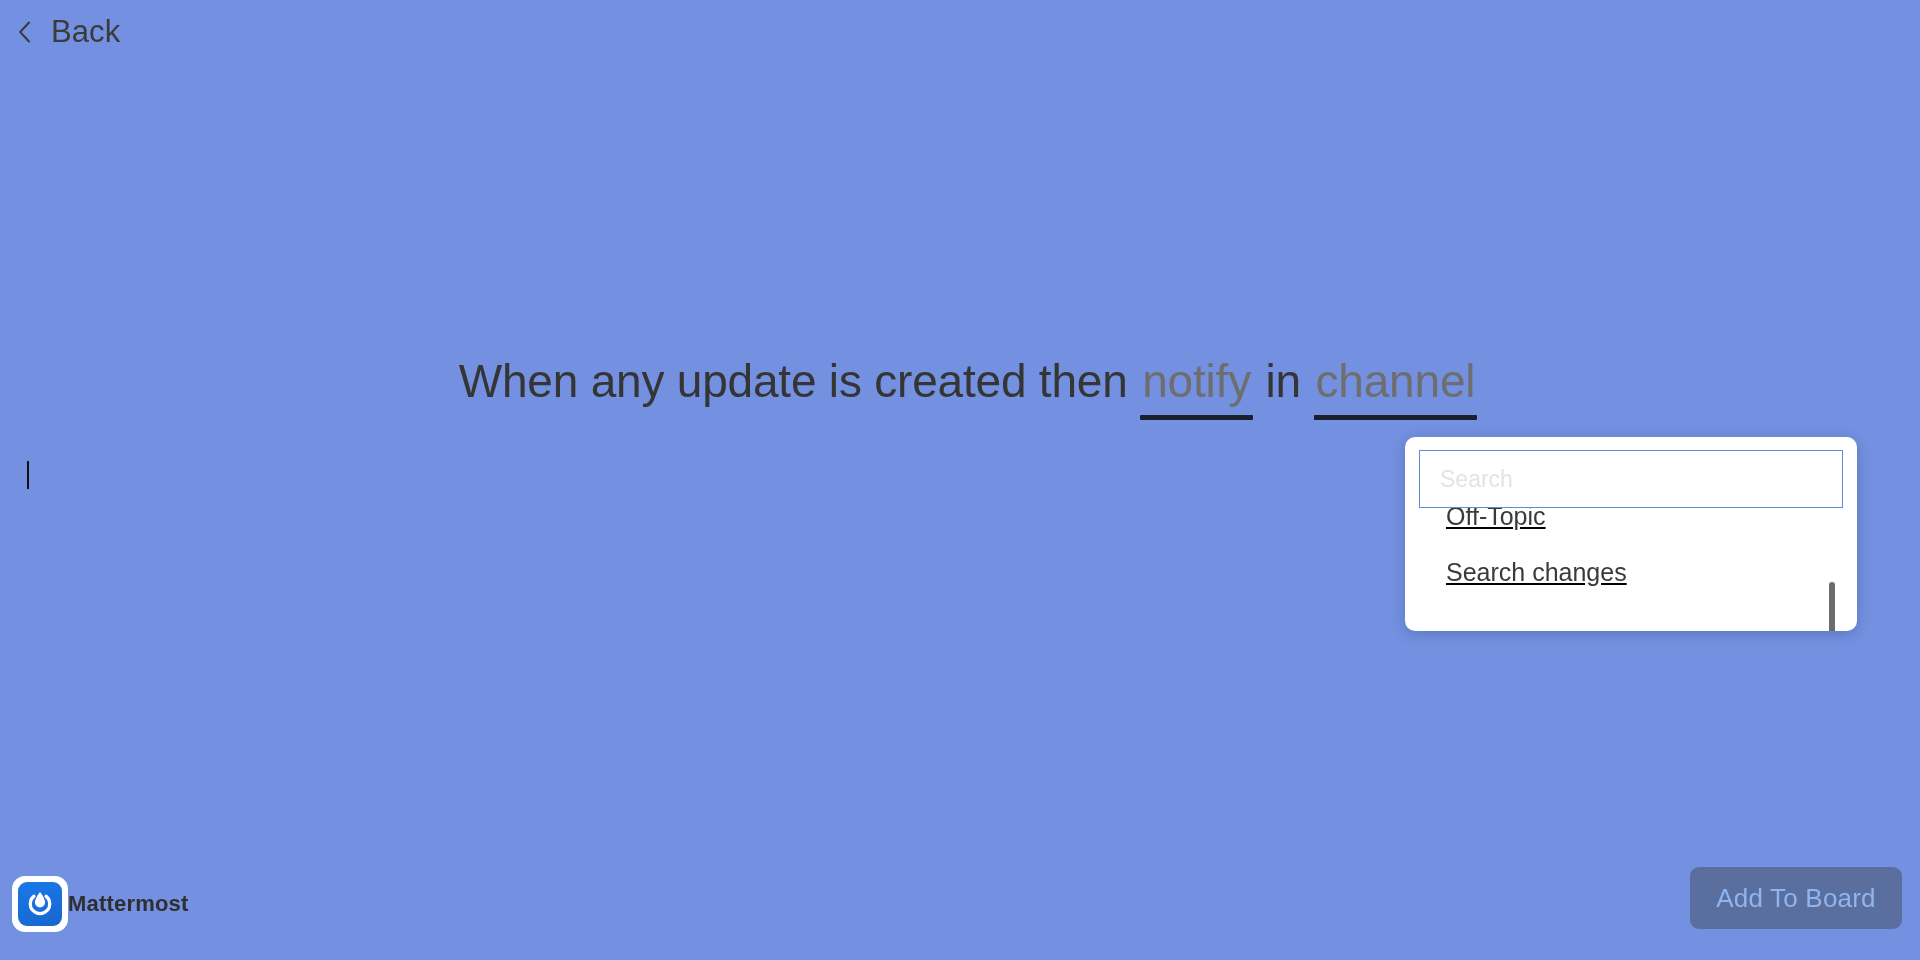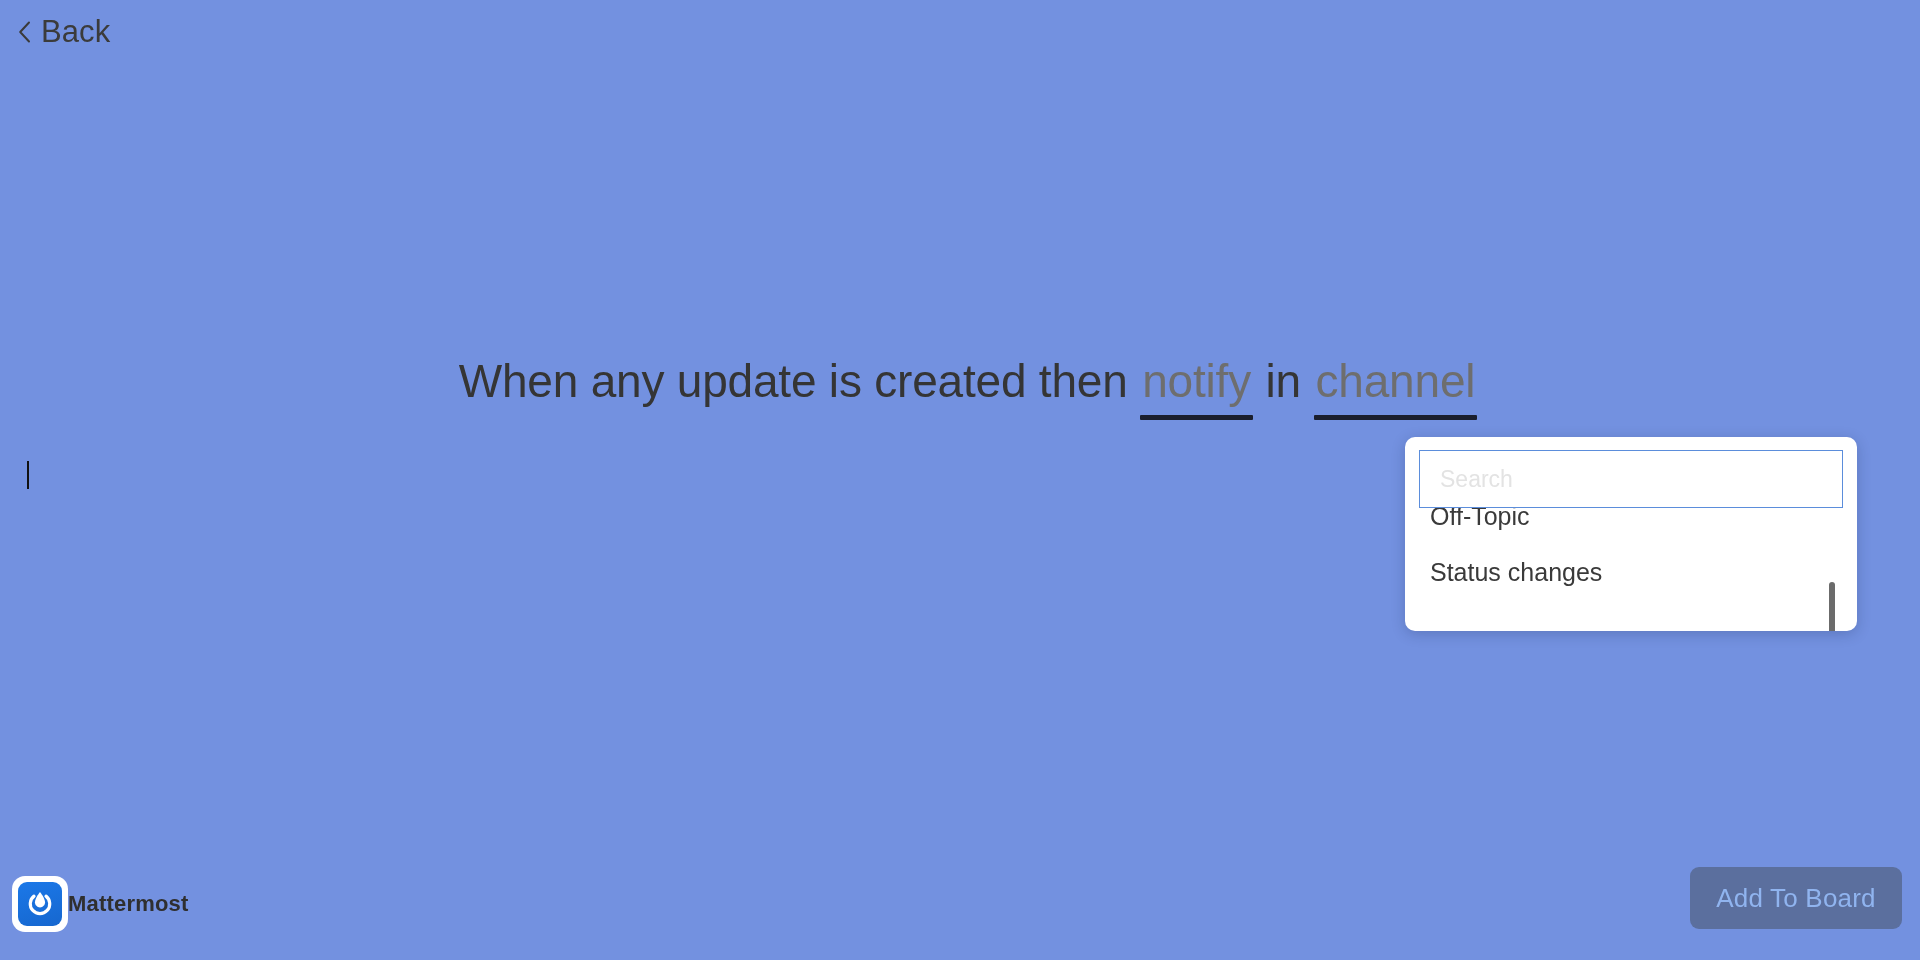--- a/index.html
+++ b/index.html
@@ -22,21 +22,21 @@
     background: #7391e0;
   }
 
   
   .back-btn {
     position: absolute;
     left: 8px;
     top: 12px;
     display: flex;
     align-items: center;
-    gap: 10px;
+    gap: 20px;
     padding: 4px 10px;
     cursor: pointer;
     user-select: none;
   }
   .back-chevron {
     display: block;
     width: 13px;
     height: 22px;
     color: #3a3a3a;
   }
@@ -124,23 +124,24 @@
   }
 
   .dd-list {
     position: relative;
     margin-top: 0;
     height: 139px;
     overflow: hidden;
   }
   .dd-scroll {
     position: absolute;
-    left: 0;
+    left: 16px;
     top: -20px;
     width: 100%;
+    text-decoration: underline;
   }
   .dd-item {
     height: 56px;
     display: flex;
     align-items: center;
     padding: 0 6px 0 11px;
     font-size: 25px;
     color: #3a3a3a;
     border-radius: 5px;
     cursor: pointer;
@@ -226,21 +227,21 @@
 
   <div class="sentence">
     <span class="plain">When any update is created then</span><span class="plain">&nbsp;</span><span class="token">notify</span><span class="plain">&nbsp;</span><span class="plain">in</span><span class="plain">&nbsp;</span><span class="token">channel</span>
   </div>
 
   <div class="dropdown">
     <input class="dd-search" type="text" placeholder="Search" style="">
     <div class="dd-list">
       <div class="dd-scroll">
         <div class="dd-item">Off-Topic</div>
-        <div class="dd-item">Status changes</div>
+        <div class="dd-item">Search changes</div>
 
       </div>
       <div class="dd-thumb"></div>
     </div>
   </div>
   <div class="dd-caret"></div>
 
   <div class="brand">
     <div class="brand-logo">
       <div class="brand-logo-inner">

